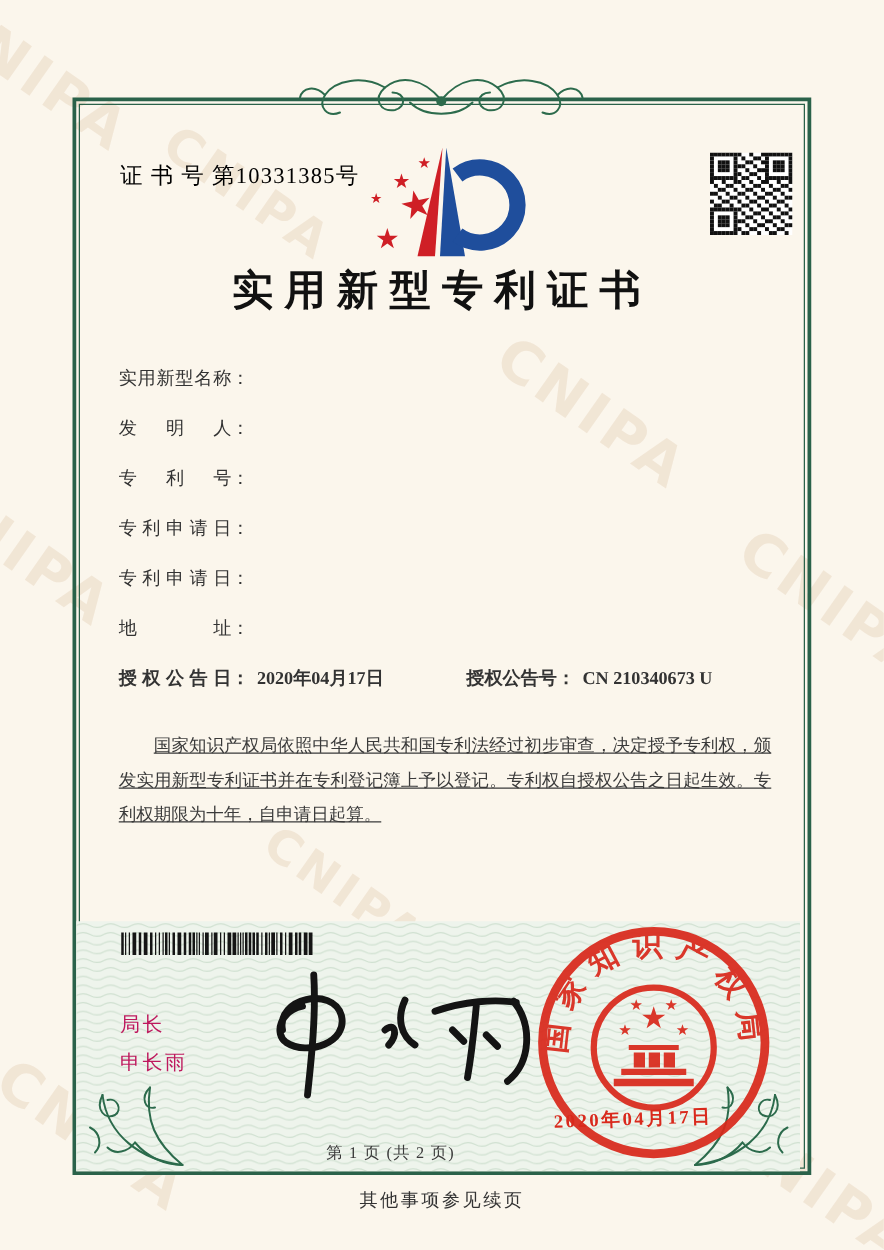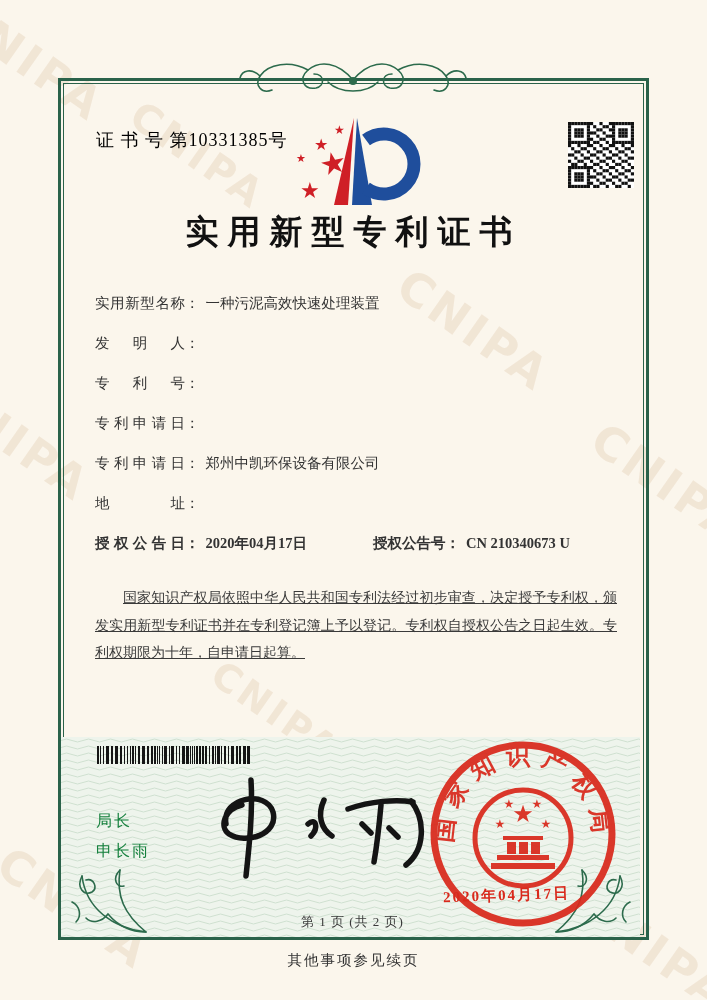--- a/index.html
+++ b/index.html
@@ -46,30 +46,30 @@
   .paras{position:absolute;left:95px;top:584px;width:522px;font-size:14px;line-height:1.98;
     text-align:justify;color:#3a3a3a;}
   .paras p{margin:0;text-indent:2em;text-decoration:underline;}
   
   .strip{position:absolute;left:61px;top:737px;width:579px;height:200px;background:#eef4ec;}
   .strip svg.waves{position:absolute;left:0;top:0;}
   
   .barcode{position:absolute;left:97px;top:746px;width:192px;height:18px;font-size:0;}
   .barcode span{display:inline-block;height:100%;background:#151515;vertical-align:top;}
   
-  .director{position:absolute;left:96px;top:806px;font-size:16px;color:#15803d;line-height:30px;letter-spacing:2px;}
+  .director{position:absolute;left:96px;top:806px;font-size:16px;color:#be185d;line-height:30px;letter-spacing:2px;}
   
   .sig{position:absolute;left:190px;top:772px;}
   
   .seal{position:absolute;left:423px;top:736px;opacity:.93;}
   .seal-date{
     position:absolute;left:443px;top:886px;font-size:15px;color:#d9291c;
     letter-spacing:2px;transform:rotate(-2deg);font-weight:bold;white-space:nowrap;
   }
-  .page-info{position:absolute;left:0;top:913px;width:625px;text-align:center;font-size:13px;color:#3a3a3a;letter-spacing:1px;padding-left:40px;}
+  .page-info{position:absolute;left:0;top:913px;width:625px;text-align:center;font-size:13px;color:#3a3a3a;letter-spacing:1px;}
   .footer-note{position:absolute;left:0;top:951px;width:707px;text-align:center;font-size:14.5px;color:#333;letter-spacing:2px;}
   .orn{stroke:#2c6b4c;fill:none;stroke-width:1.6;stroke-linecap:round;}
   .sigpath{stroke:#141414;fill:none;stroke-width:5.5;stroke-linecap:round;stroke-linejoin:round;}
 </style>
 </head>
 <body>
 
 <div class="wm" style="left:-28px;top:-12px;">CNIPA</div>
 <div class="wm" style="left:148px;top:92px;font-size:40px;">CNIPA</div>
 <div class="wm" style="left:418px;top:258px;">CNIPA</div>
@@ -369,38 +369,36 @@
     <rect x="50.285714285714285" y="62.857142857142854" width="3.142857142857143" height="3.142857142857143" fill="#111"></rect>
     <rect x="59.714285714285715" y="62.857142857142854" width="3.142857142857143" height="3.142857142857143" fill="#111"></rect>
   </svg>
 
 <div class="title">实用新型专利证书</div>
 
 <div class="fields">
   <div class="frow">
     <span class="flabel">实用新型名称</span>
       <span class="fcolon">：</span>
-    <span class="fvalue">一种污泥高效快速处理装置</span>
   </div>
   <div class="frow">
     <span class="flabel">发明人</span>
       <span class="fcolon">：</span>
   </div>
   <div class="frow">
     <span class="flabel">专利号</span>
       <span class="fcolon">：</span>
   </div>
   <div class="frow">
     <span class="flabel">专利申请日</span>
       <span class="fcolon">：</span>
   </div>
   <div class="frow">
     <span class="flabel">专利申请日</span>
       <span class="fcolon">：</span>
-    <span class="fvalue">郑州中凯环保设备有限公司</span>
   </div>
   <div class="frow">
     <span class="flabel">地址</span>
       <span class="fcolon">：</span>
   </div>
   <div class="grant-row">
     <span class="grant-left">
       <span class="flabel">授权公告日</span>
         <span class="fcolon">：</span>
       <span>2020年04月17日</span>

